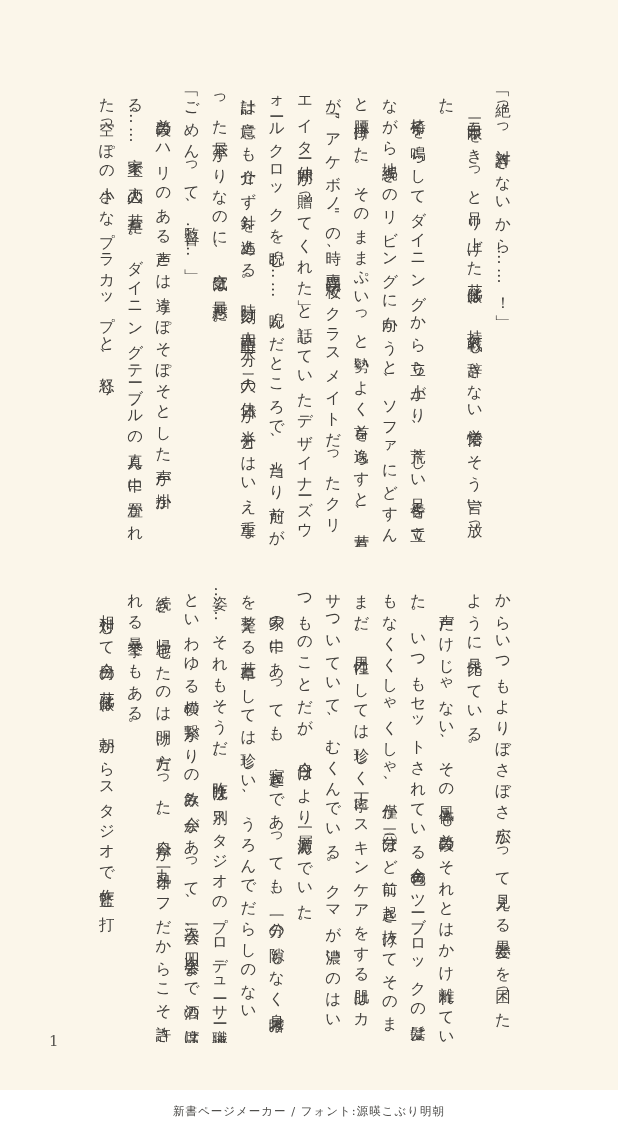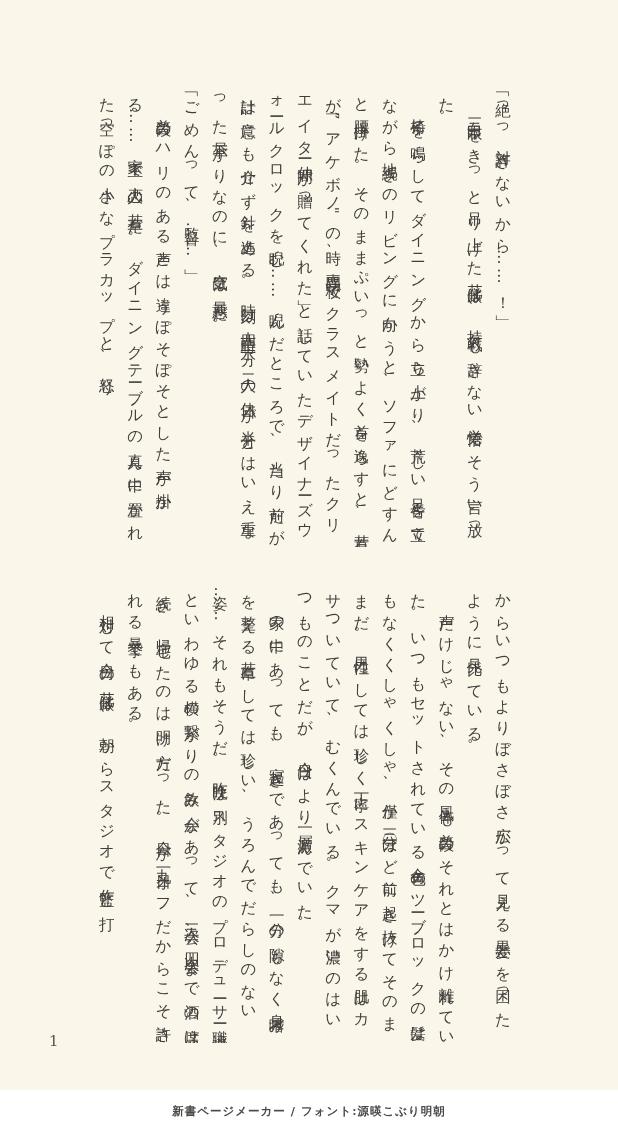--- a/index.html
+++ b/index.html
@@ -52,21 +52,20 @@
   .footer {
     position: absolute;
     left: 0;
     top: 1090px;
     width: 618px;
     height: 42px;
     background: #ffffff;
     display: flex;
     align-items: center;
     justify-content: center;
-    font-weight: bold;
   }
   .footer span {
     font-size: 11.5px;
     color: #4b4a47;
     letter-spacing: 1px;
   }
 </style>
 </head>
 <body>
 

